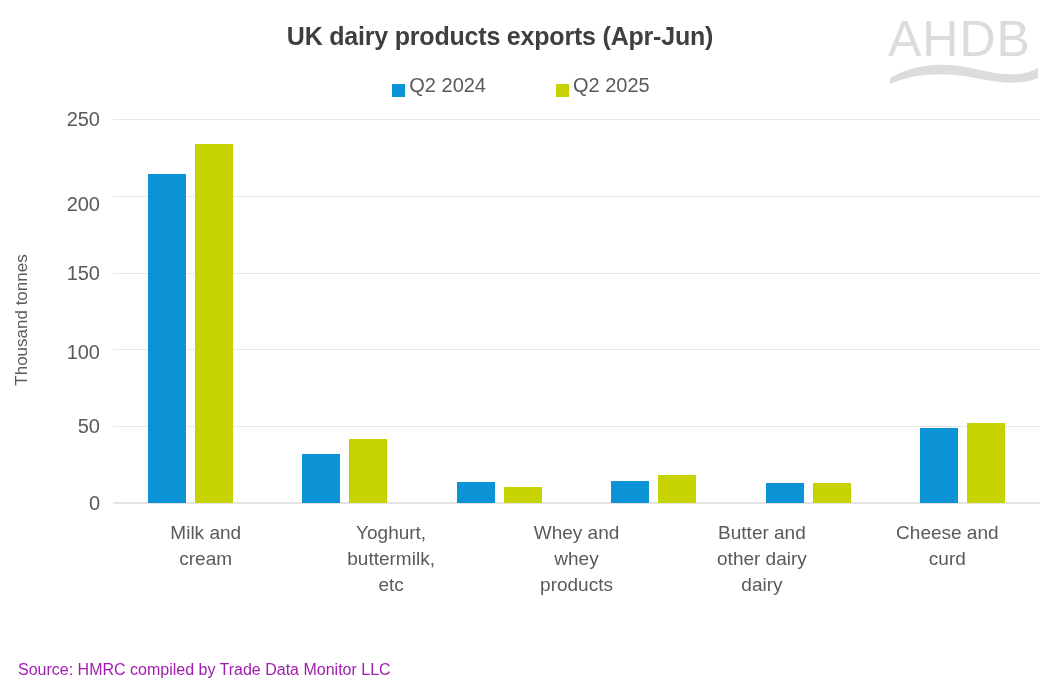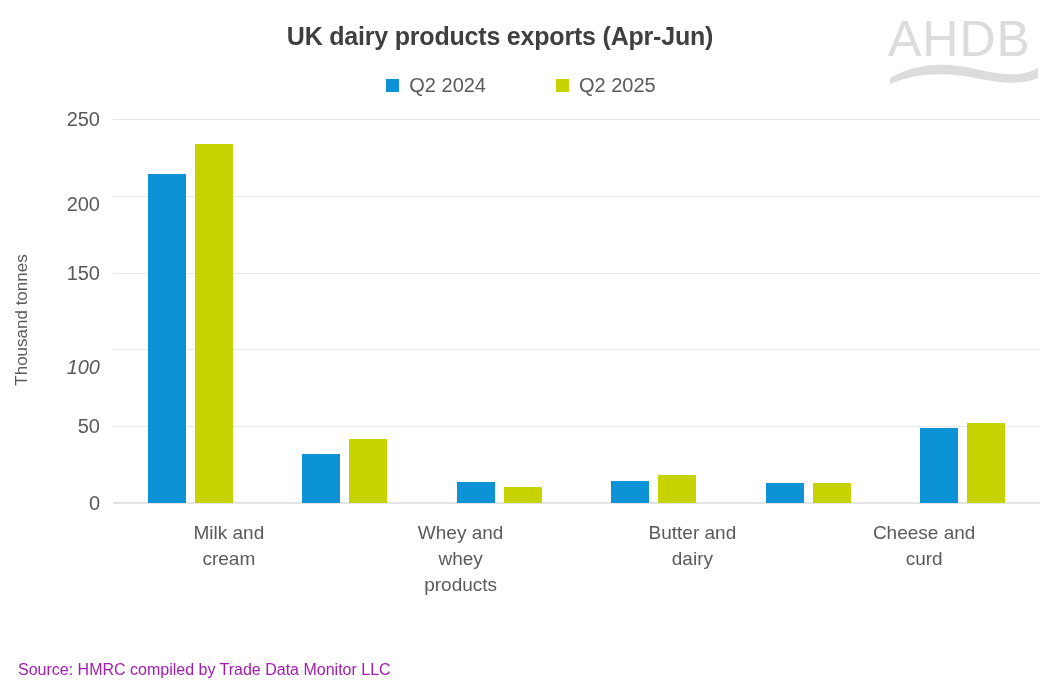--- a/index.html
+++ b/index.html
@@ -65,22 +65,22 @@
     left: 0;
     top: 74px;
     width: 1000px;
     display: flex;
     justify-content: center;
     align-items: center;
     gap: 28px;
   }
   .legend-item {
     display: flex;
-    align-items: center;
-    gap: 10px;
+    align-items: flex-end;
+    gap: 4px;
     padding-left: 42px;
   }
   .legend-swatch {
     width: 13px;
     height: 13px;
     display: inline-block;
   }
   .legend-label {
     font-size: 20px;
     color: #5a5a5a;
@@ -219,21 +219,21 @@
     </div>
   </div>
 
   <div class="plot-wrap">
 
     <div class="y-axis-title">Thousand tonnes</div>
 
     <div class="y-ticks" id="y-ticks">
         <div class="y-tick" style="top: 395px;">0</div>
         <div class="y-tick" style="top: 318.2px;">50</div>
-        <div class="y-tick" style="top: 259px; font-style: italic;">100</div>
+        <div class="y-tick" style="top: 244px;">100</div>
         <div class="y-tick" style="top: 164.6px;">150</div>
         <div class="y-tick" style="top: 76px; margin-top: 20px;">200</div>
         <div class="y-tick" style="top: 11px;">250</div>
       </div>
 
     <div class="plot-area">
       <div id="gridlines">
           <div class="gridline" style="top: 384px; background: rgb(232, 232, 232);"></div>
           <div class="gridline" style="top: 307.2px; background: rgb(232, 232, 232);"></div>
           <div class="gridline" style="top: 230.4px; background: rgb(232, 232, 232);"></div>
@@ -269,26 +269,32 @@
           </div>
         </div>
     </div>
 
     <div class="x-labels" id="x-labels">
         <div class="x-label">
           <div>Milk and</div>
           <div>cream</div>
         </div>
         <div class="x-label">
+          <div>Yoghurt,</div>
+          <div>buttermilk,</div>
+          <div>etc</div>
+        </div>
+        <div class="x-label">
           <div>Whey and</div>
           <div>whey</div>
           <div>products</div>
         </div>
         <div class="x-label">
           <div>Butter and</div>
+          <div>other dairy</div>
           <div>dairy</div>
         </div>
         <div class="x-label">
           <div>Cheese and</div>
           <div>curd</div>
         </div>
       </div>
   </div>
 
   <div class="source-note">Source: HMRC compiled by Trade Data Monitor LLC</div>

